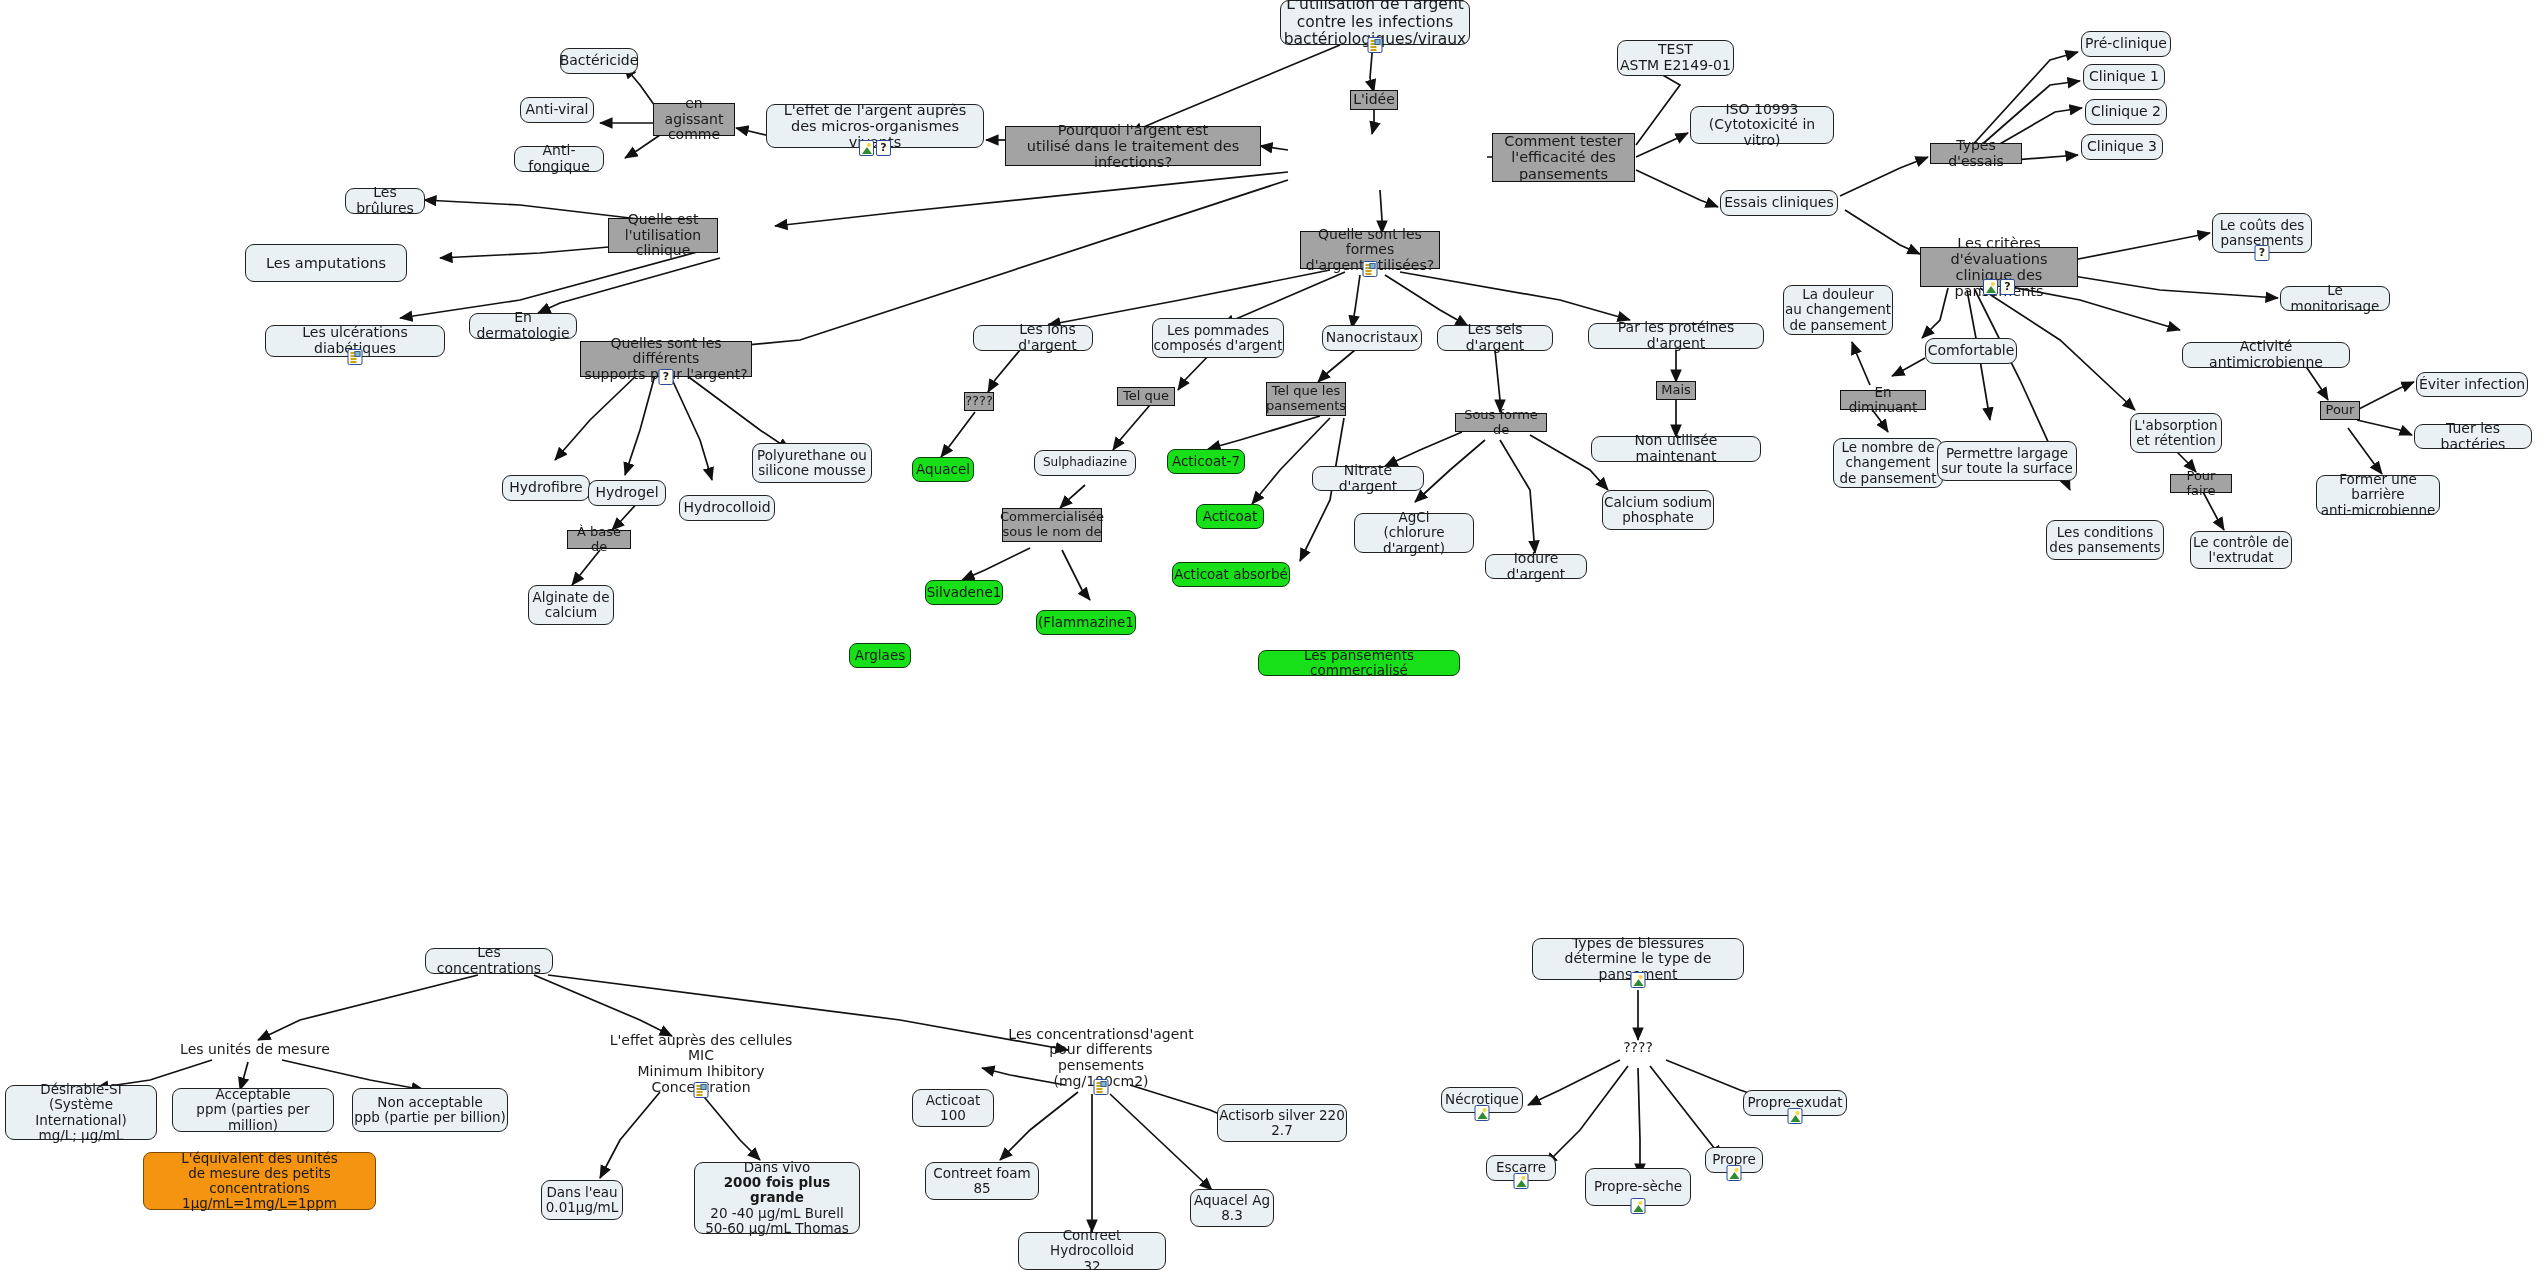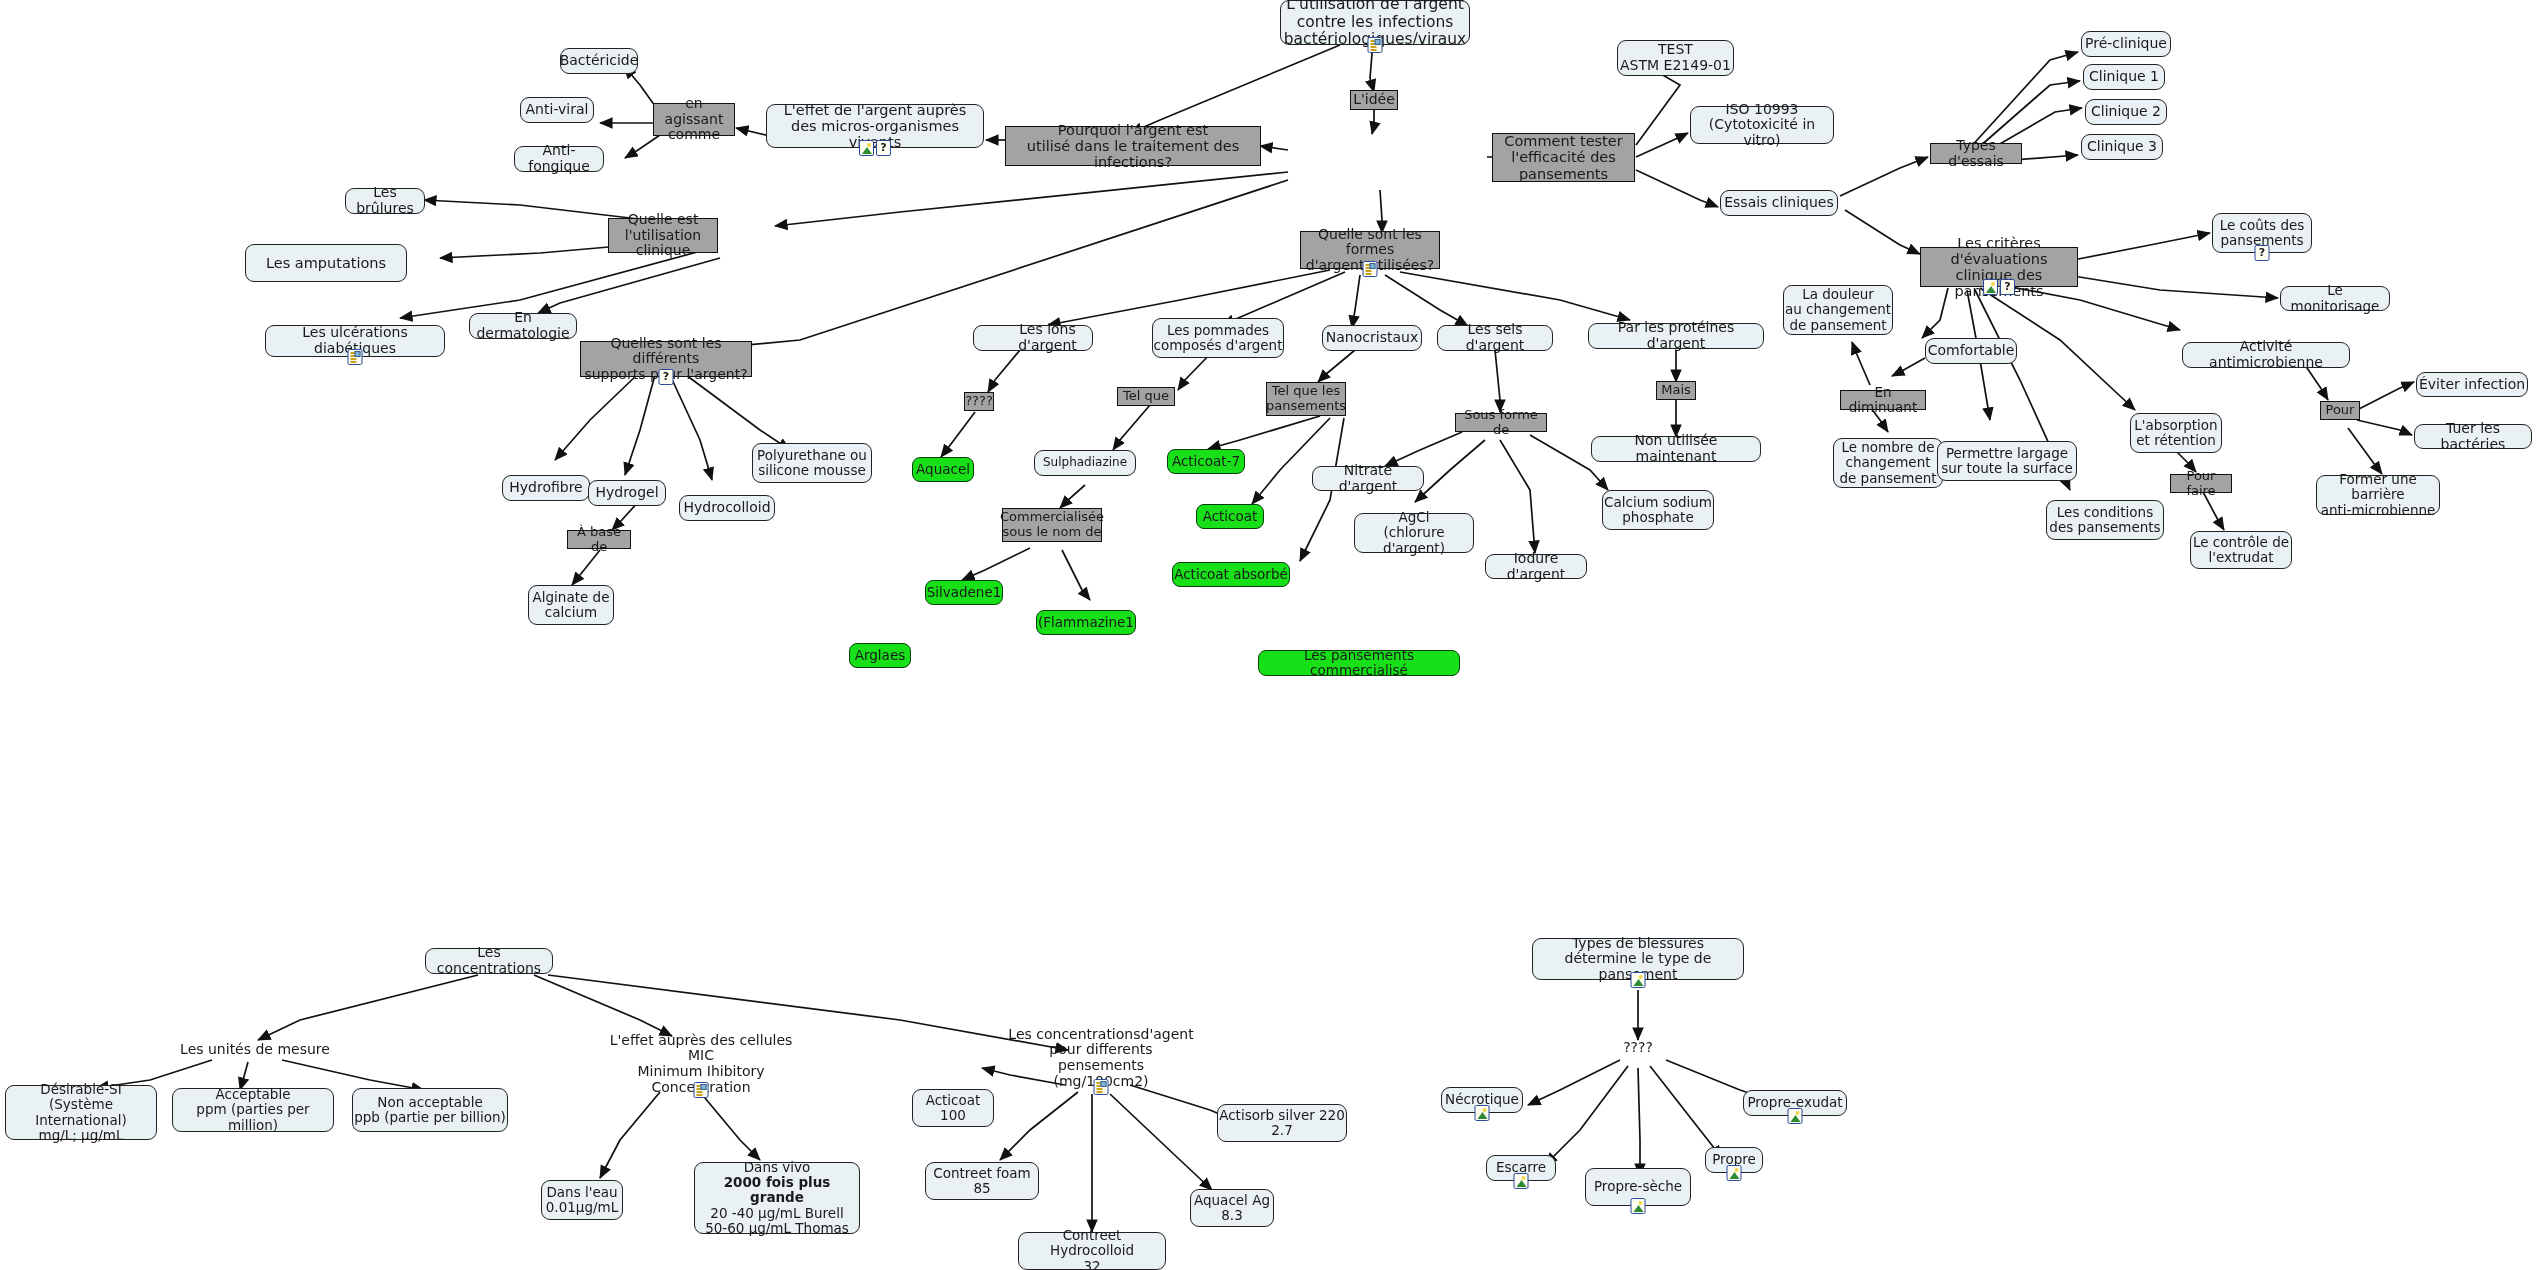--- a/index.html
+++ b/index.html
@@ -290,21 +290,21 @@
 changement
 de pansement</span>
   </div>
   <div class="node concept" style="left:1925px;top:338px;width:92px;height:26px;font-size:14px;">
     <span>Comfortable</span>
   </div>
   <div class="node concept" style="left:1937px;top:441px;width:140px;height:40px;font-size:13.5px;">
     <span>Permettre largage
 sur toute la surface</span>
   </div>
-  <div class="node concept" style="left:2046px;top:500px;width:118px;height:40px;font-size:13.5px;">
+  <div class="node concept" style="left:2046px;top:520px;width:118px;height:40px;font-size:13.5px;">
     <span>Les conditions
 des pansements</span>
   </div>
   <div class="node concept" style="left:2130px;top:413px;width:92px;height:40px;font-size:13.5px;">
     <span>L'absorption
 et rétention</span>
   </div>
   <div class="node link" style="left:2170px;top:474px;width:62px;height:19px;font-size:13px;">
     <span>Pour faire</span>
   </div>
@@ -491,20 +491,25 @@
 (Système International)
 mg/L; μg/mL</span>
   </div>
   <div class="node concept" style="left:172px;top:1088px;width:162px;height:44px;font-size:13.5px;">
     <span>Acceptable
 ppm (parties per million)</span>
   </div>
   <div class="node concept" style="left:352px;top:1088px;width:156px;height:44px;font-size:13.5px;">
     <span>Non acceptable
 ppb (partie per billion)</span>
+  </div>
+  <div class="node orange" style="left:143px;top:1152px;width:233px;height:58px;font-size:13.5px;">
+    <span>L'équivalent des unités
+de mesure des petits concentrations
+1μg/mL=1mg/L=1ppm</span>
   </div>
 
   <div class="node bare" style="left:586px;top:1038px;width:230px;height:52px;font-size:14px;">
     <span>L'effet auprès des cellules
 MIC
 Minimum Ihibitory Concentration</span>
     <span class="res" style="bottom:-8px;">
       <span class="ico doc"></span>
     </span>
   </div>

